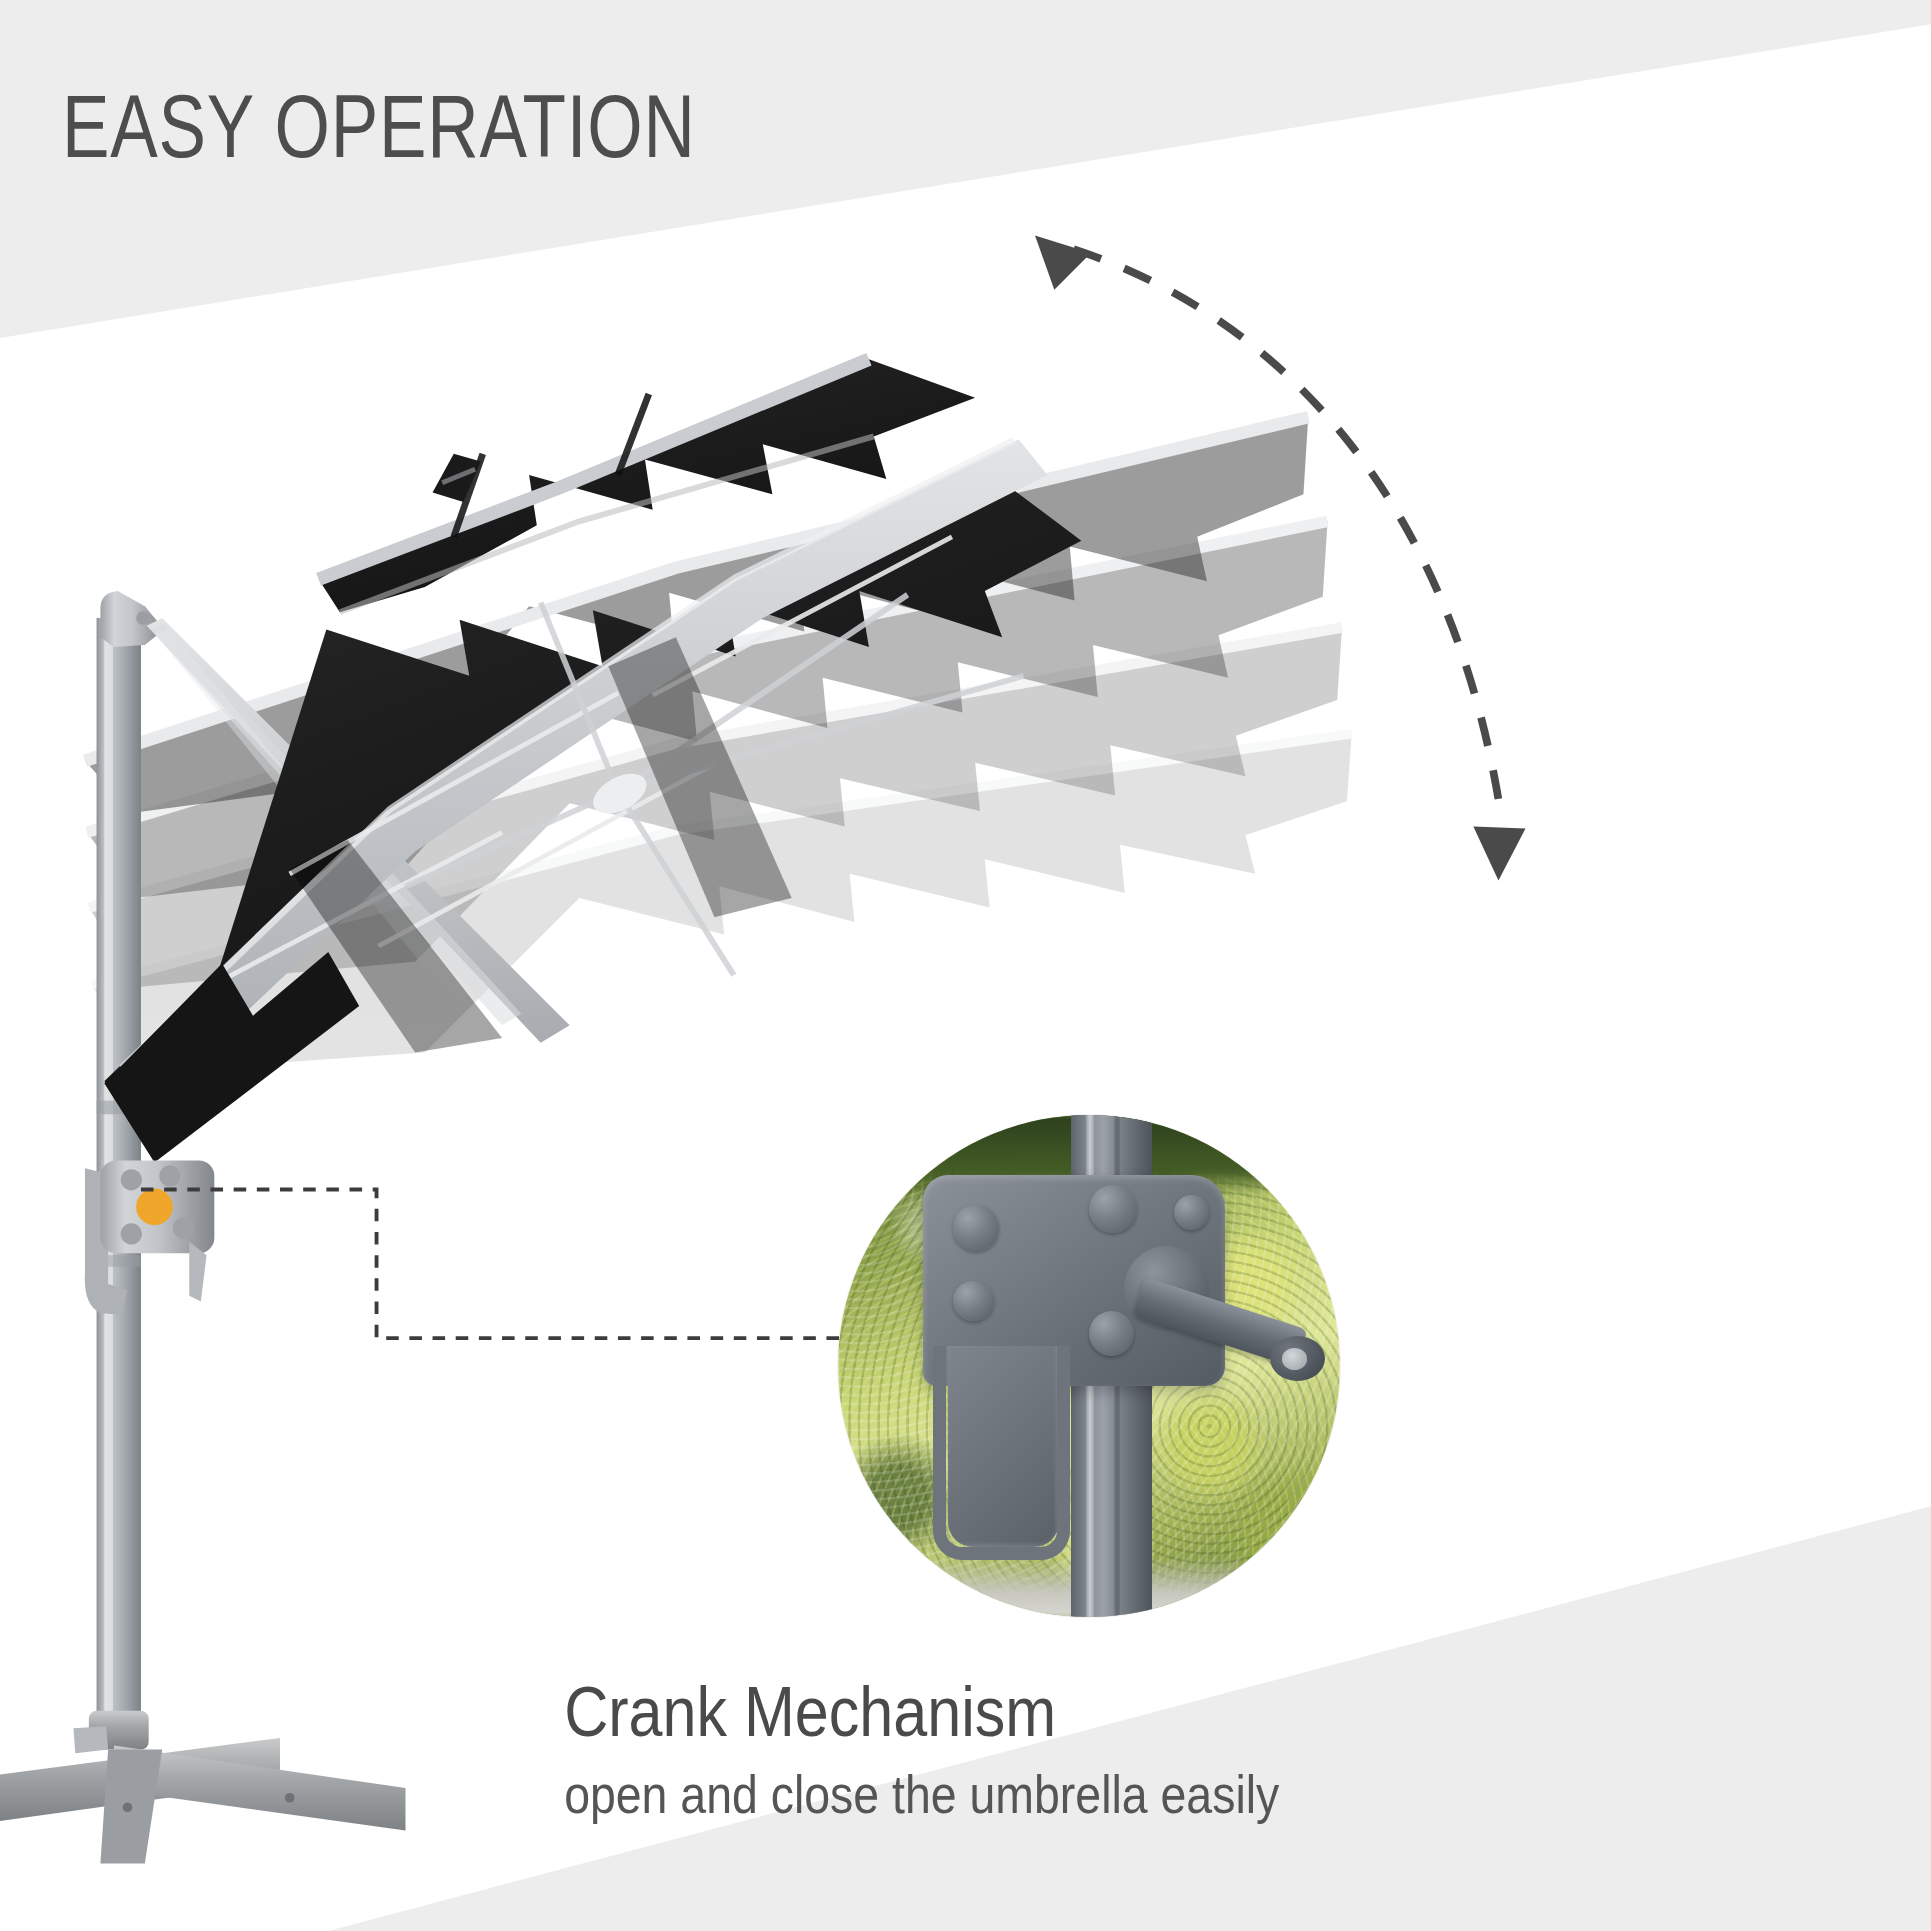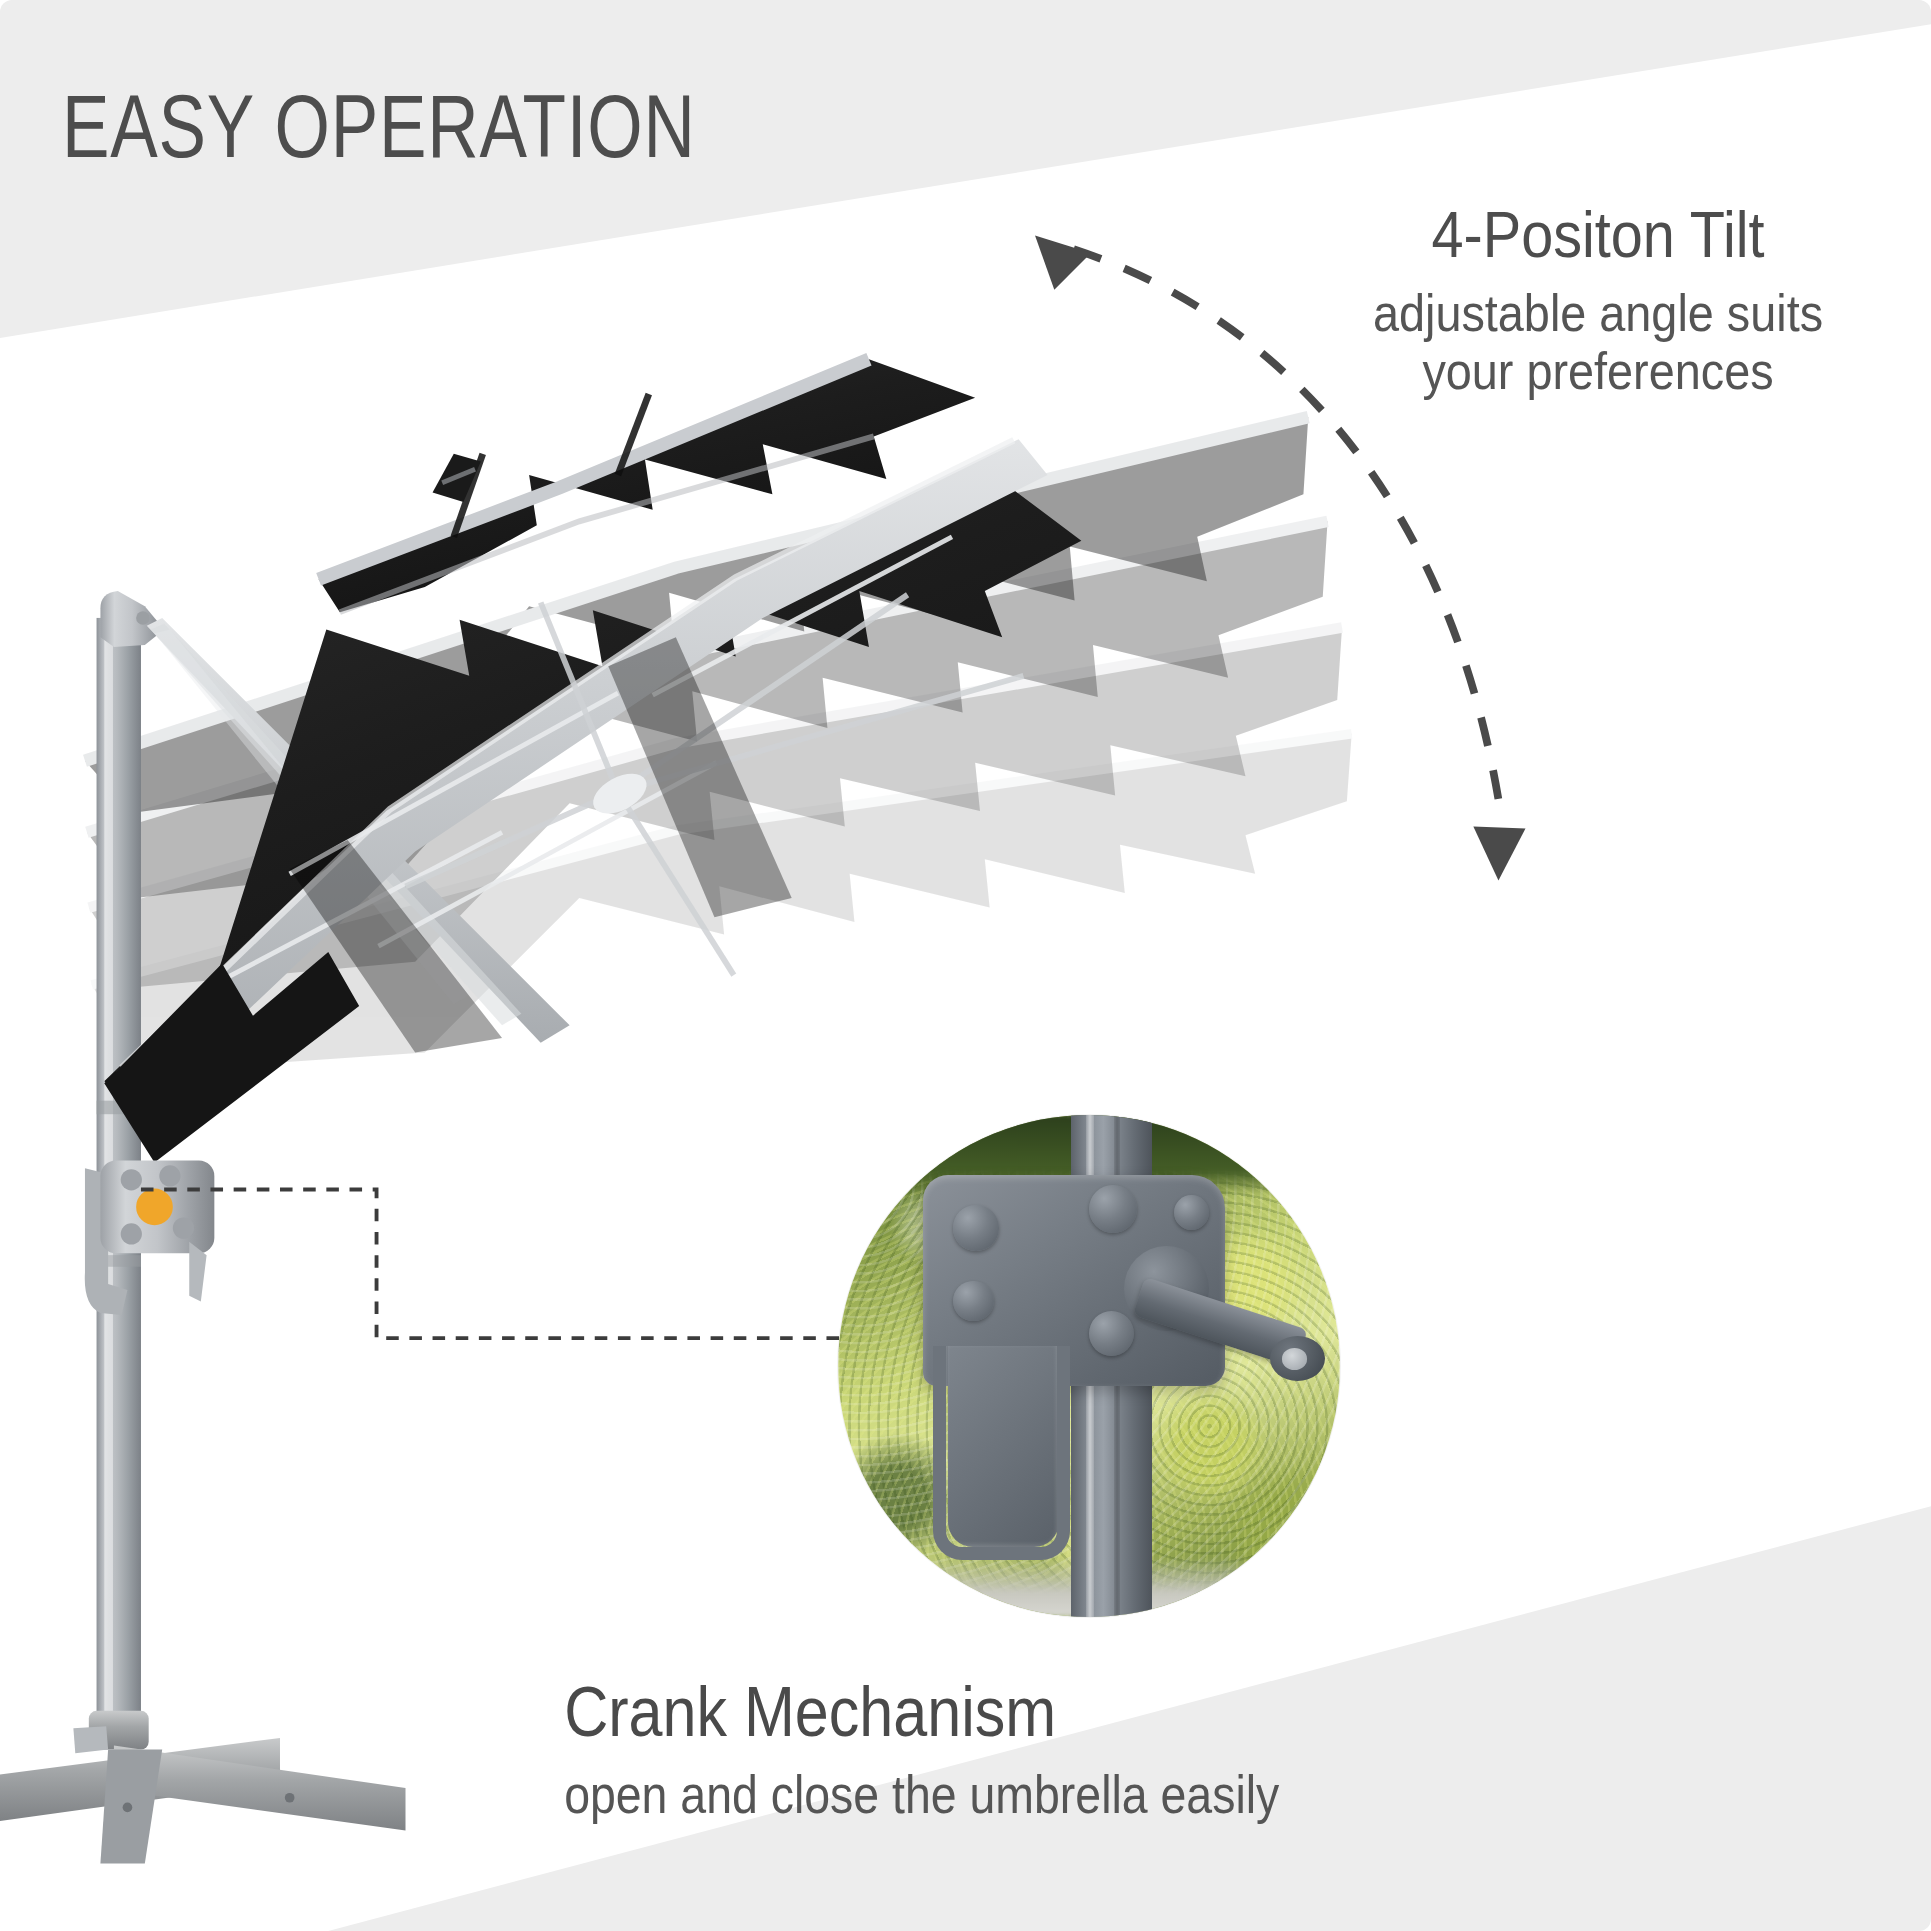--- a/index.html
+++ b/index.html
@@ -5,21 +5,21 @@
 <style>
   html,body{margin:0;padding:0;}
   body{
     width:1931px;height:1931px;
     background:#ffffff;
     font-family:"Liberation Sans", sans-serif;
     overflow:hidden;
     position:relative;
     color:#4a4a4a;
   }
-  .stage{position:absolute;inset:0;width:1931px;height:1931px;overflow:hidden;border-radius:12px;}
+  .stage{position:absolute;inset:0;width:1931px;height:1931px;overflow:hidden;}
 
   
   .bg-layer{position:absolute;inset:0;width:1931px;height:1931px;}
 
   
   .headline{
     position:absolute;
     left:62px; top:75px;
     font-size:89px;
     letter-spacing:1px;
@@ -381,27 +381,20 @@
     <div class="bolt b5"></div>
 
     <div class="crank-hub"></div>
     <div class="crank-arm"></div>
     <div class="crank-knob"></div>
     <div class="crank-screw"></div>
   </div>
 
   <div class="headline">EASY OPERATION</div>
 
-  <div class="tilt-block">
-    <div class="tilt-title">4-Positon Tilt</div>
-    <div class="tilt-sub">
-      <span>adjustable angle suits</span>
-      <span class="l2">your preferences</span>
-    </div>
-  </div>
 
   <div class="crank-block">
     <div class="crank-title">Crank Mechanism</div>
     <div class="crank-sub">open and close the umbrella easily</div>
   </div>
 
 </div>
 
 
 </body></html>

